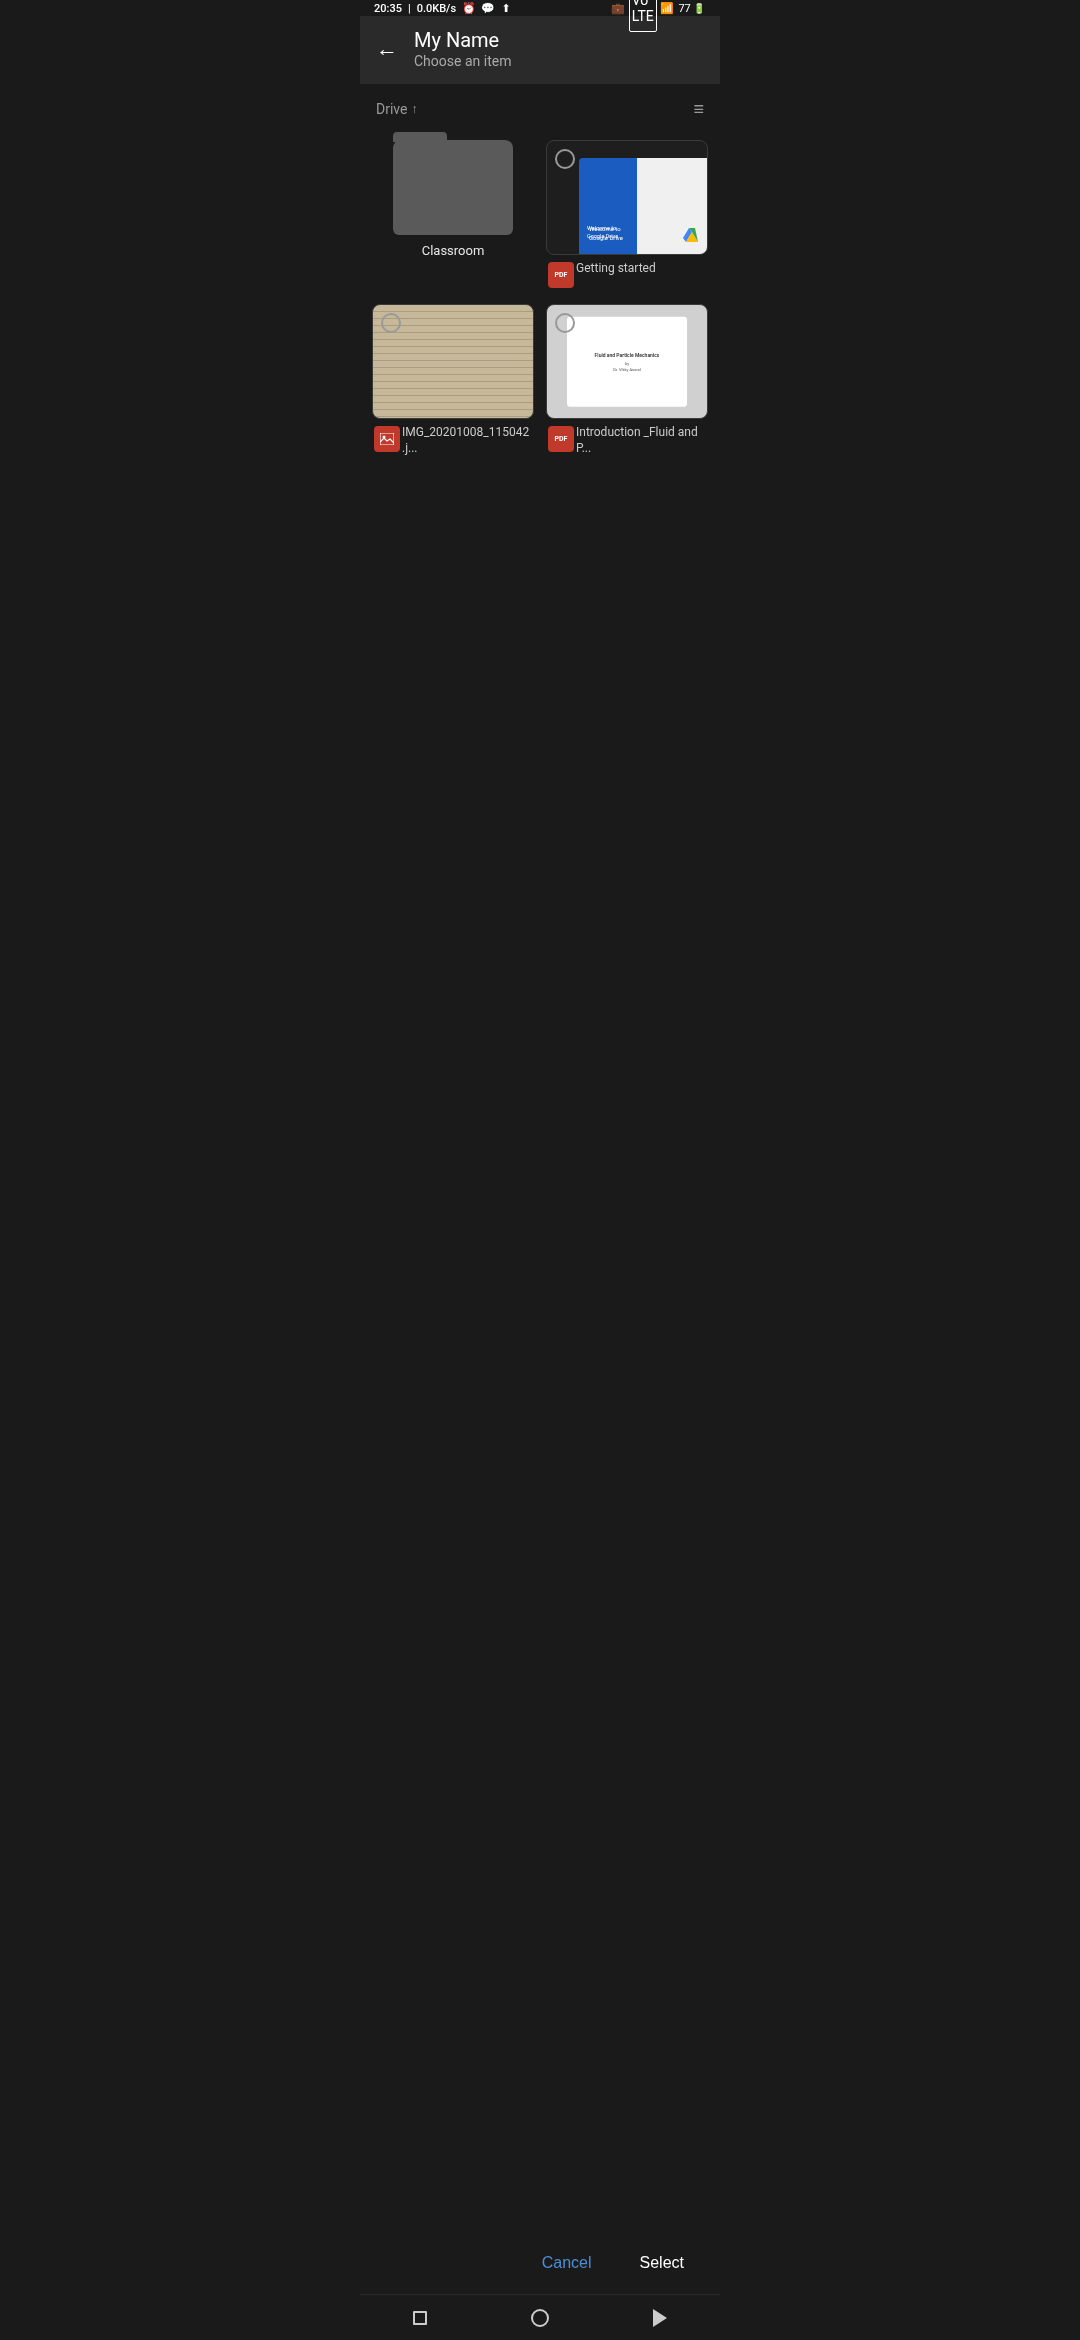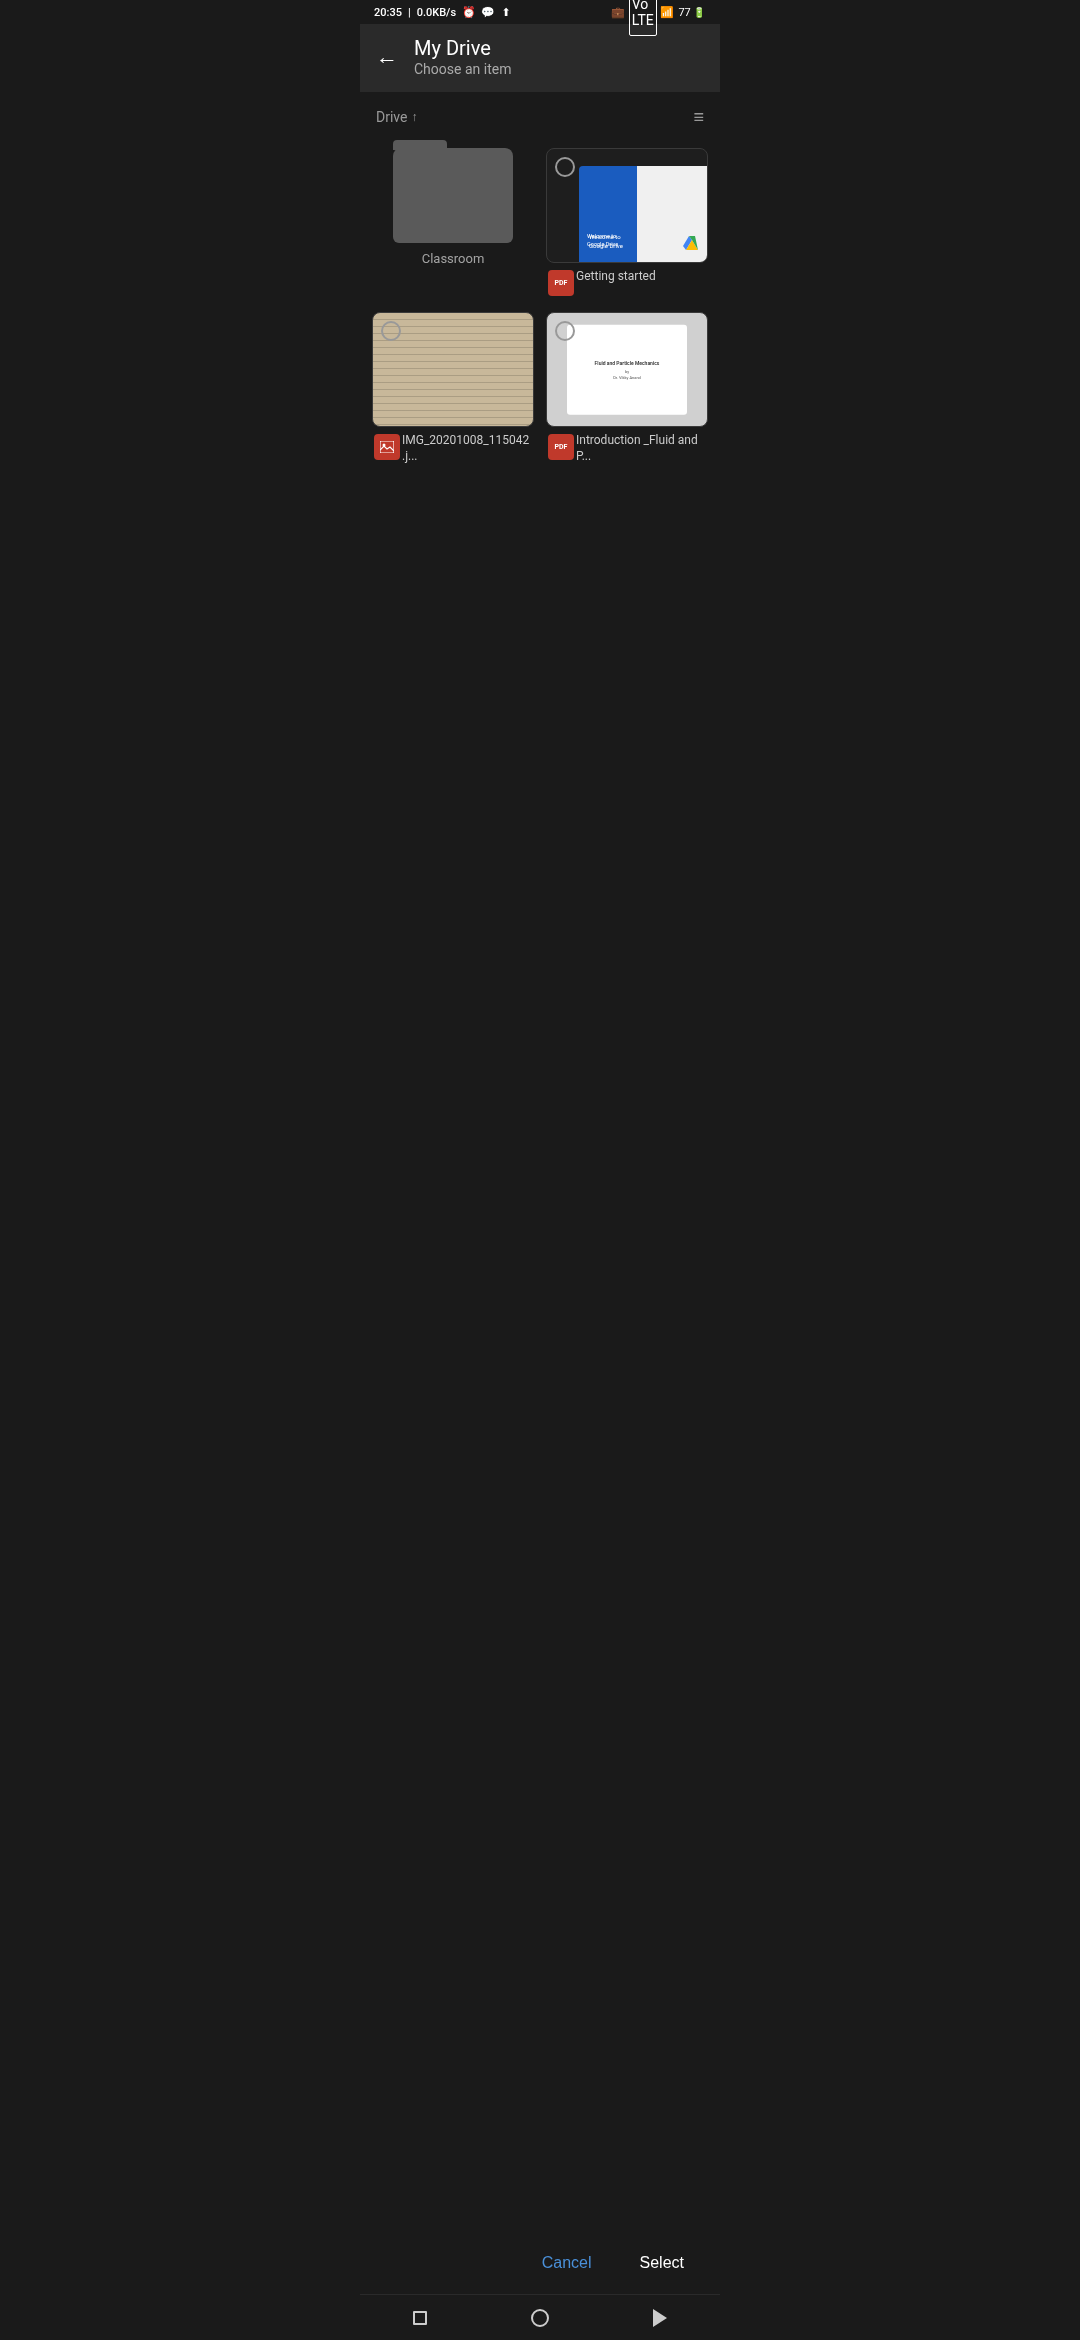--- a/index.html
+++ b/index.html
@@ -16,21 +16,21 @@
       overflow-x: hidden;
     }
 
     
     .status-bar {
       background: #1a1a1a;
       padding: 8px 14px;
       display: flex;
       justify-content: space-between;
       align-items: center;
-      height: 24px;
+      height: 16px;
     }
 
     .status-left {
       font-size: 11px;
       color: #ffffff;
       font-weight: 500;
       display: flex;
       align-items: center;
       gap: 6px;
     }
@@ -135,21 +135,21 @@
       top: -8px;
       left: 0;
       width: 45%;
       height: 10px;
       background: #5a5a5a;
       border-radius: 4px 4px 0 0;
     }
 
     .folder-name {
       font-size: 13px;
-      color: #a3a3a3;
+      color: #e5e5e5;
       text-align: center;
       line-height: 1.3;
     }
 
     
     .file-item {
       display: flex;
       flex-direction: column;
       align-items: flex-start;
       cursor: pointer;
@@ -408,21 +408,21 @@
     <span>
       <span style="font-size:11px;">77</span>
       <span style="font-size:10px;">🔋</span>
     </span>
   </div>
 </div>
 
 <div class="header">
   <span class="back-btn">←</span>
   <div class="header-text">
-    <div class="title">My Drive</div>
+    <div class="title">My Name</div>
     <div class="subtitle">Choose an item</div>
   </div>
 </div>
 
 <div class="sort-bar">
   <div class="sort-label">
     <span>Drive</span>
     <span class="arrow-up">↑</span>
   </div>
   <div class="list-view-icon">≡</div>

